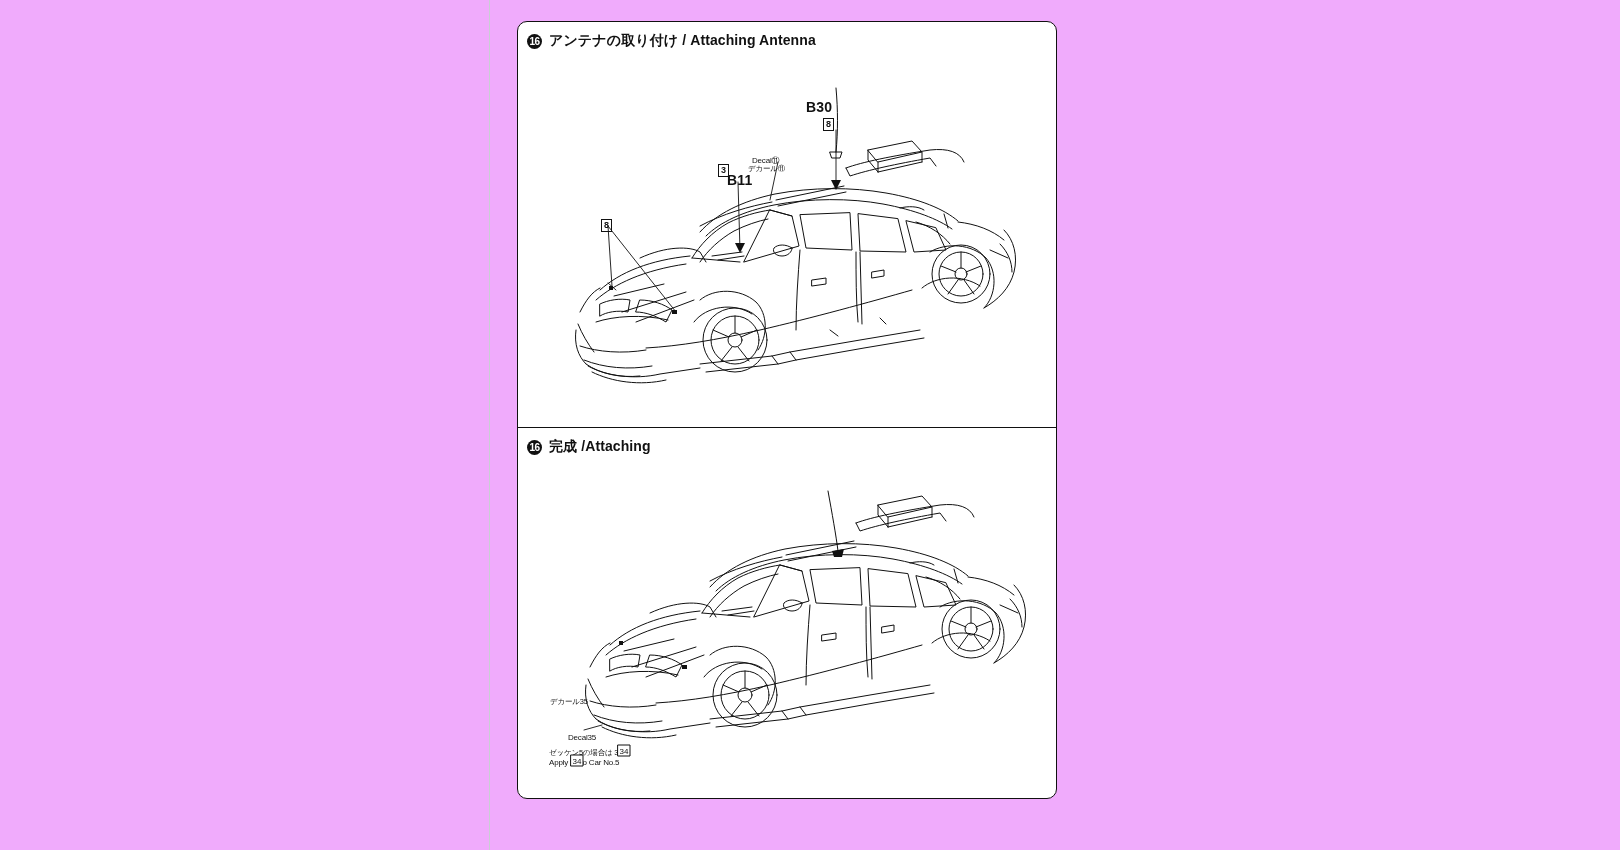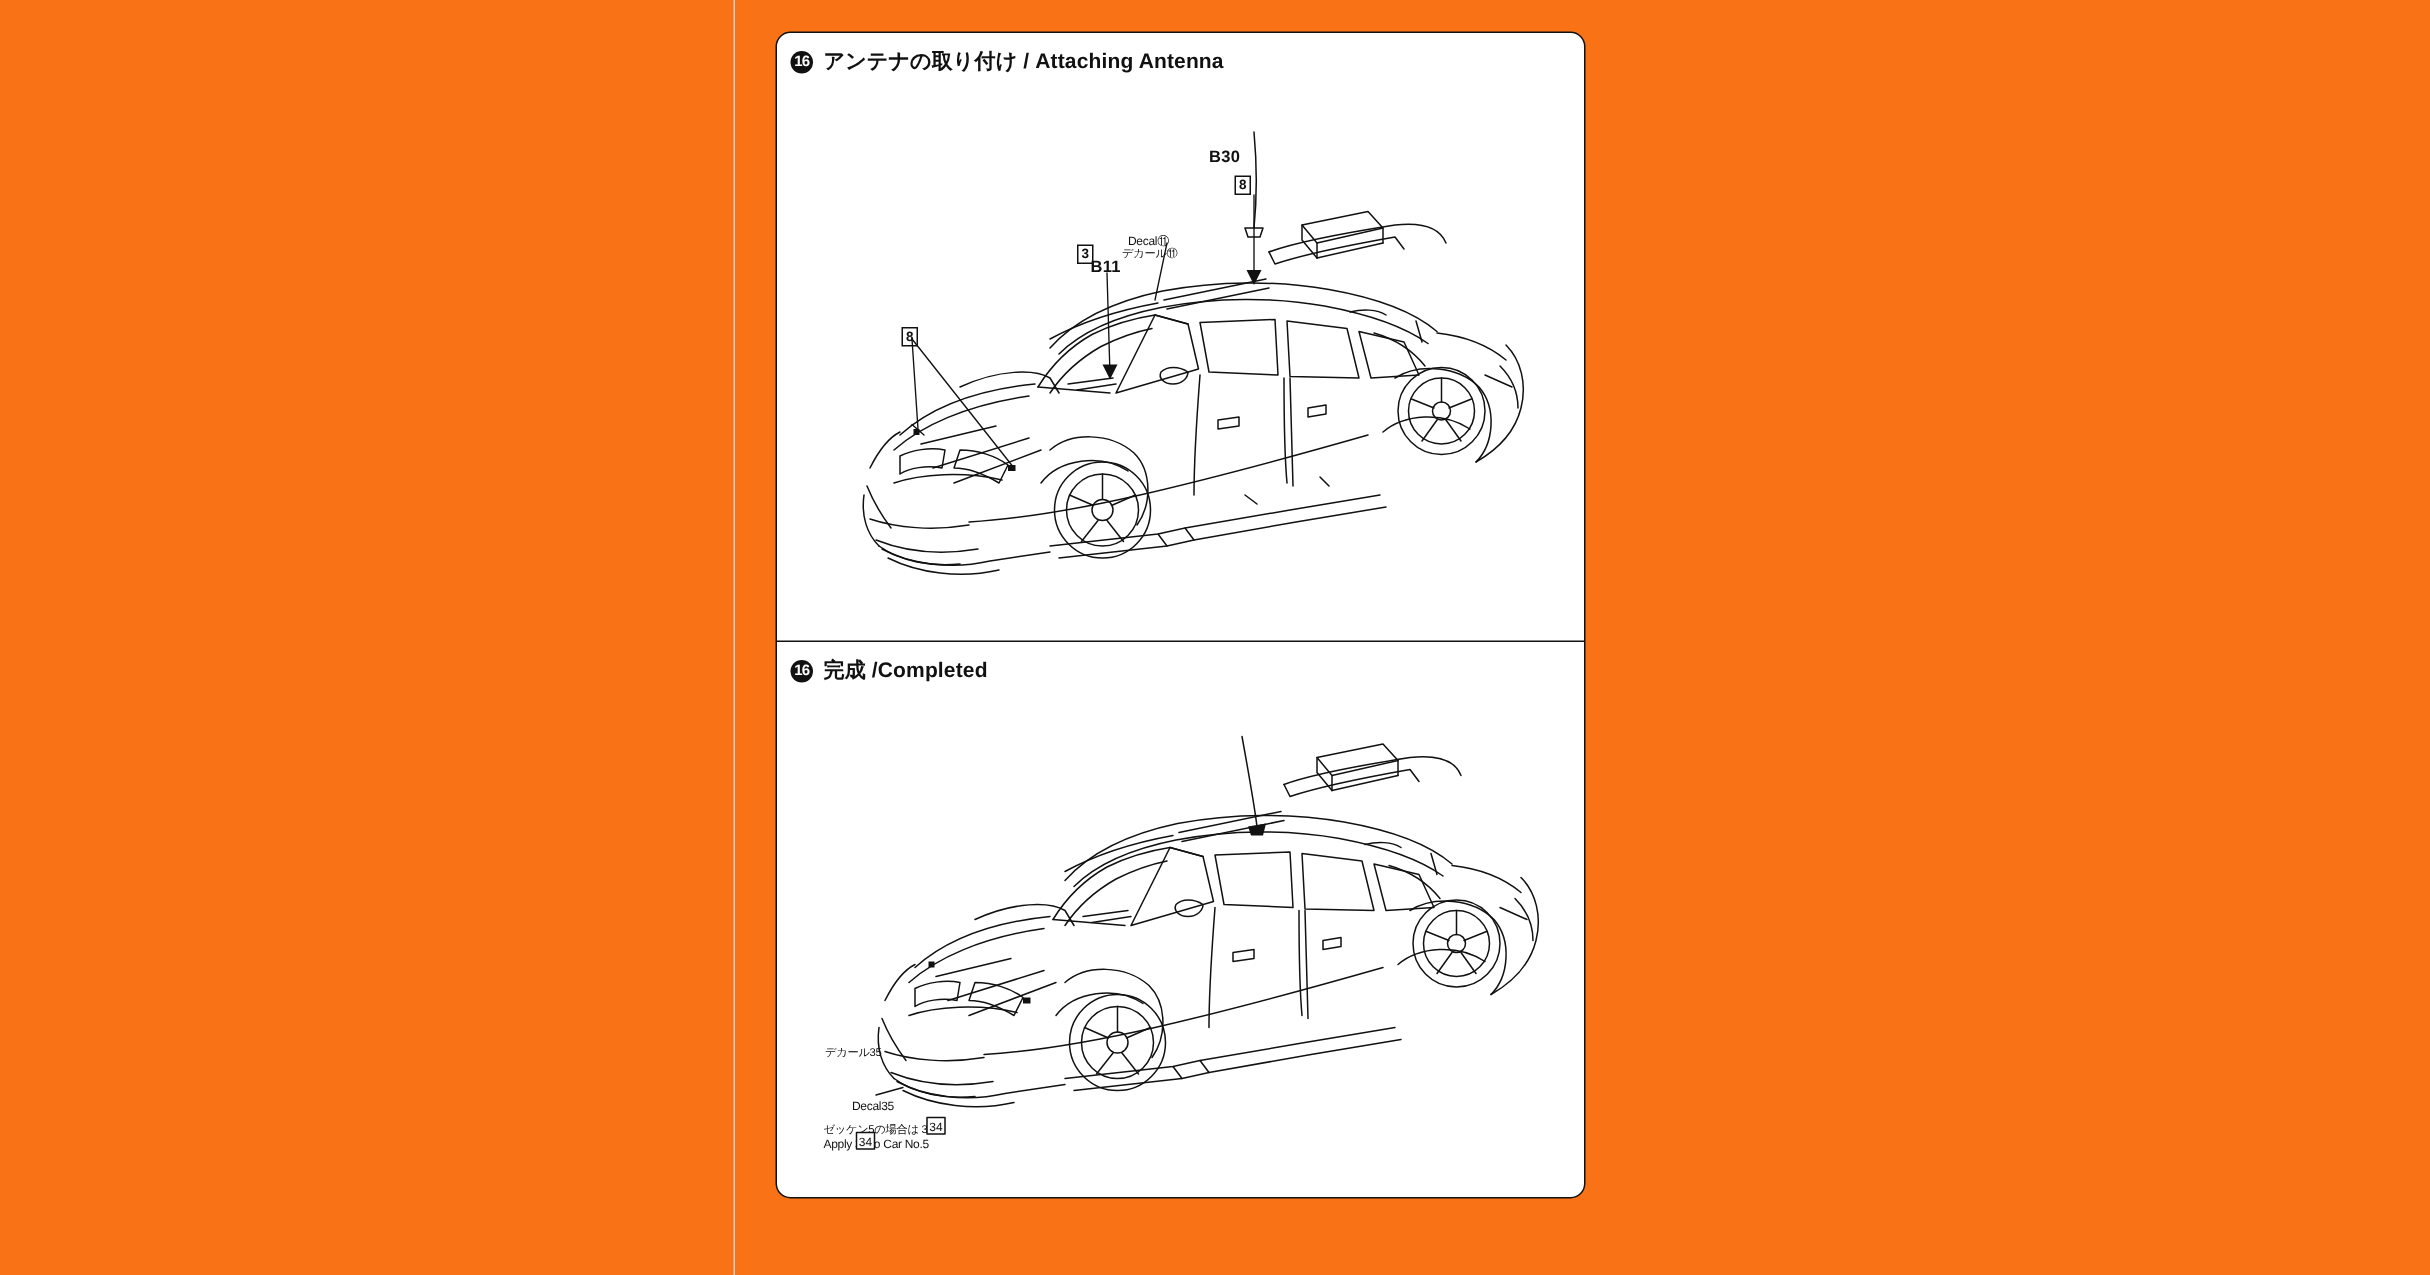--- a/index.html
+++ b/index.html
@@ -9,21 +9,21 @@
     width: 1620px;
     height: 850px;
     overflow: hidden;
     font-family: "Liberation Sans", sans-serif;
   }
 
   .page {
     position: relative;
     width: 1620px;
     height: 850px;
-    background: #f97316;
+    background: #f0abfc;
     text-decoration: underline;
   }
 
   
   .sheet-edge {
     position: absolute;
     left: 489px;
     top: 0px;
     width: 1px;
     height: 850px;
@@ -85,21 +85,21 @@
   #header-16b { left: 527px; top: 438px; }
 
   
   .callout {
     position: absolute;
     font-family: "Liberation Sans", sans-serif;
     color: #111111;
     white-space: nowrap;
   }
   .callout-bold {
-    font-size: 11px;
+    font-size: 14px;
     font-weight: bold;
     letter-spacing: 0.2px;
     text-align: center;
   }
   .boxed {
     display: inline-block;
     border: 1.2px solid #111111;
     padding: 0px 2px 0px 2px;
     font-size: 9px;
     font-weight: bold;
@@ -135,21 +135,21 @@
   <div class="panel"></div>
   <div class="divider"></div>
 
   <div class="step-header" id="header-16">
     <span class="step-badge">16</span>
     <span class="step-title">アンテナの取り付け / Attaching Antenna</span>
   </div>
 
   <div class="step-header" id="header-16b">
     <span class="step-badge">16</span>
-    <span class="step-title">完成 /Completed</span>
+    <span class="step-title">完成 /Attaching</span>
   </div>
 
   <div class="callout callout-bold" style="left:806px; top:99px;">B30</div>
   <div class="callout" style="left:823px; top:113px;">
     <span class="boxed">8</span>
   </div>
 
   <div class="callout" style="left:718px; top:159px;">
     <span class="boxed">3</span>
   </div>

